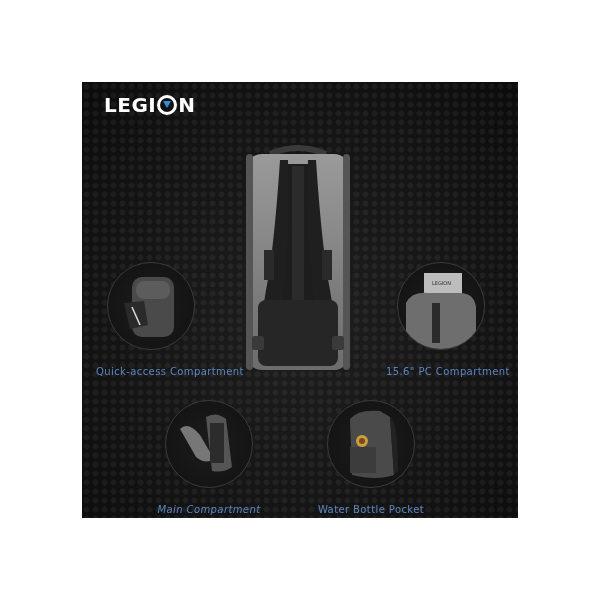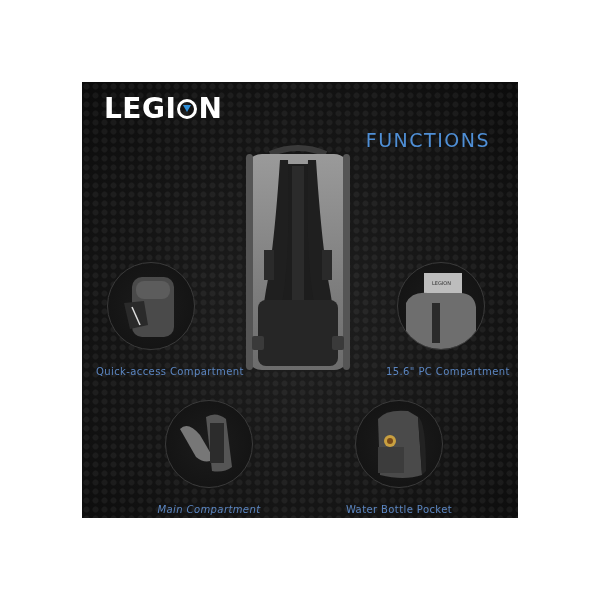--- a/index.html
+++ b/index.html
@@ -8,22 +8,22 @@
     position:absolute; left:82px; top:82px; width:436px; height:436px;
     background-color:#141414;
     background-image:
       radial-gradient(circle at 50% 50%, rgba(255,255,255,0.05) 0 2.5px, transparent 3.5px),
       radial-gradient(ellipse at 50% 55%, #1f1f1f 0%, #121212 70%, #0b0b0b 100%);
     background-size: 9px 9px, 100% 100%;
     overflow:hidden;
   }
   .logo {
     position:absolute; left:22px; top:13px;
-    font-family:"DejaVu Sans", sans-serif; font-weight:bold; font-size:28px; color:#ffffff;
-    letter-spacing:0.5px; display:flex; align-items:center; line-height:1;
+    font-family:"DejaVu Sans", sans-serif; font-weight:bold; font-size:20px; color:#ffffff;
+    letter-spacing:0.5px; display:flex; align-items:flex-end; line-height:1;
   }
   .logo .o {
     display:inline-block; width:20px; height:20px; border:3.5px solid #fff; border-radius:50%;
     box-sizing:border-box; position:relative; margin:0 1px;
   }
   .logo .o::after {
     content:""; position:absolute; left:3px; top:3px; width:0; height:0;
     border-left:4px solid transparent; border-right:4px solid transparent; border-top:7px solid #2f8fd8;
   }
   .title {
@@ -47,21 +47,20 @@
 <body>
 
 <div class="panel">
 
   <div class="logo">
     <span>LEGI</span>
     <span class="o"></span>
     <span>N</span>
   </div>
 
-  <div class="title">FUNCTIONS</div>
 
   <svg class="hero" viewBox="0 0 124 236">
     <defs>
       <linearGradient id="fab" x1="0" y1="0" x2="0" y2="1">
         <stop offset="0" stop-color="#9a9a9a"></stop>
         <stop offset="1" stop-color="#6c6c6c"></stop>
       </linearGradient>
     </defs>
 
     <path d="M34 14 Q62 2 90 14" stroke="#3a3a3a" stroke-width="6" fill="none"></path>
@@ -114,21 +113,21 @@
     <div class="circle">
       <svg width="86" height="86" viewBox="0 0 86 86">
         <path d="M40 16 Q50 10 60 18 L66 66 Q58 72 46 70 Z" fill="#555"></path>
         <path d="M14 28 Q22 20 34 34 L48 58 Q40 64 30 56 Z" fill="#777"></path>
         <rect x="44" y="22" width="14" height="40" fill="#2c2c2c"></rect>
       </svg>
     </div>
     <div class="label">Main Compartment</div>
   </div>
 
-  <div class="feature" style="left:262px; top:318px; width:110px;">
+  <div class="feature" style="left:234px; top:318px; width:110px;">
     <div class="circle">
       <svg width="86" height="86" viewBox="0 0 86 86">
         <path d="M22 18 Q30 8 52 10 L62 16 L66 74 Q48 80 24 74 Z" fill="#4a4a4a"></path>
         <path d="M62 16 Q70 20 70 70 L66 74 Z" fill="#222"></path>
         <circle cx="34" cy="40" r="6" fill="#c9a040"></circle>
         <circle cx="34" cy="40" r="3" fill="#7a4a18"></circle>
         <rect x="22" y="46" width="26" height="26" fill="#3c3c3c"></rect>
       </svg>
     </div>
     <div class="label">Water Bottle Pocket</div>

